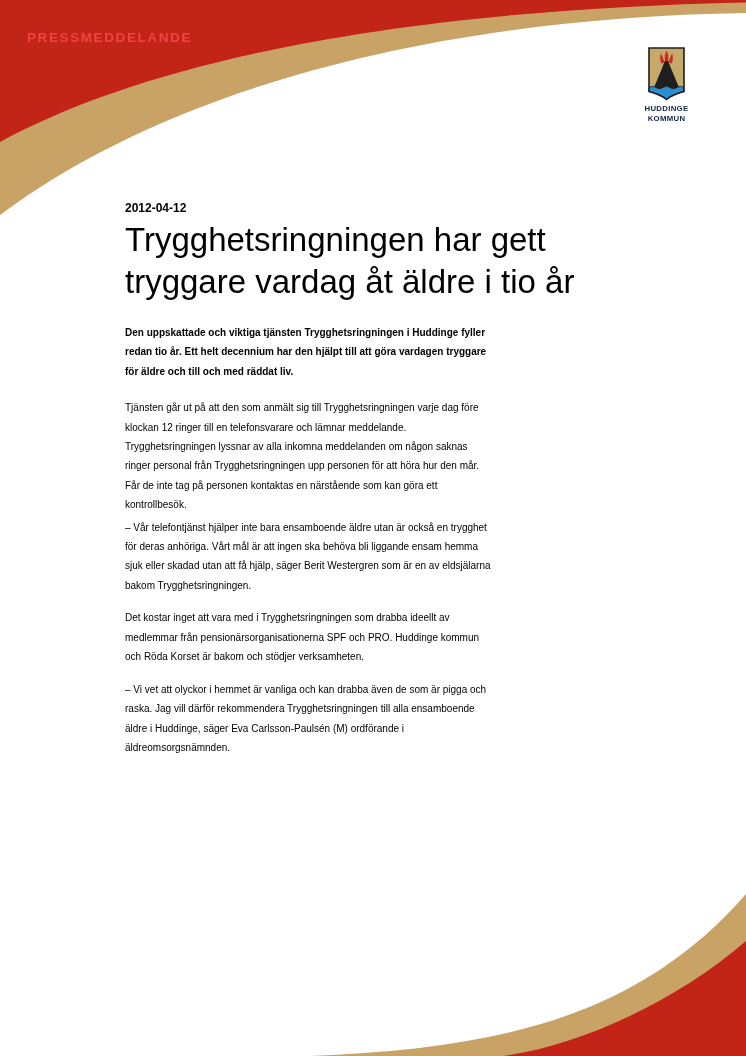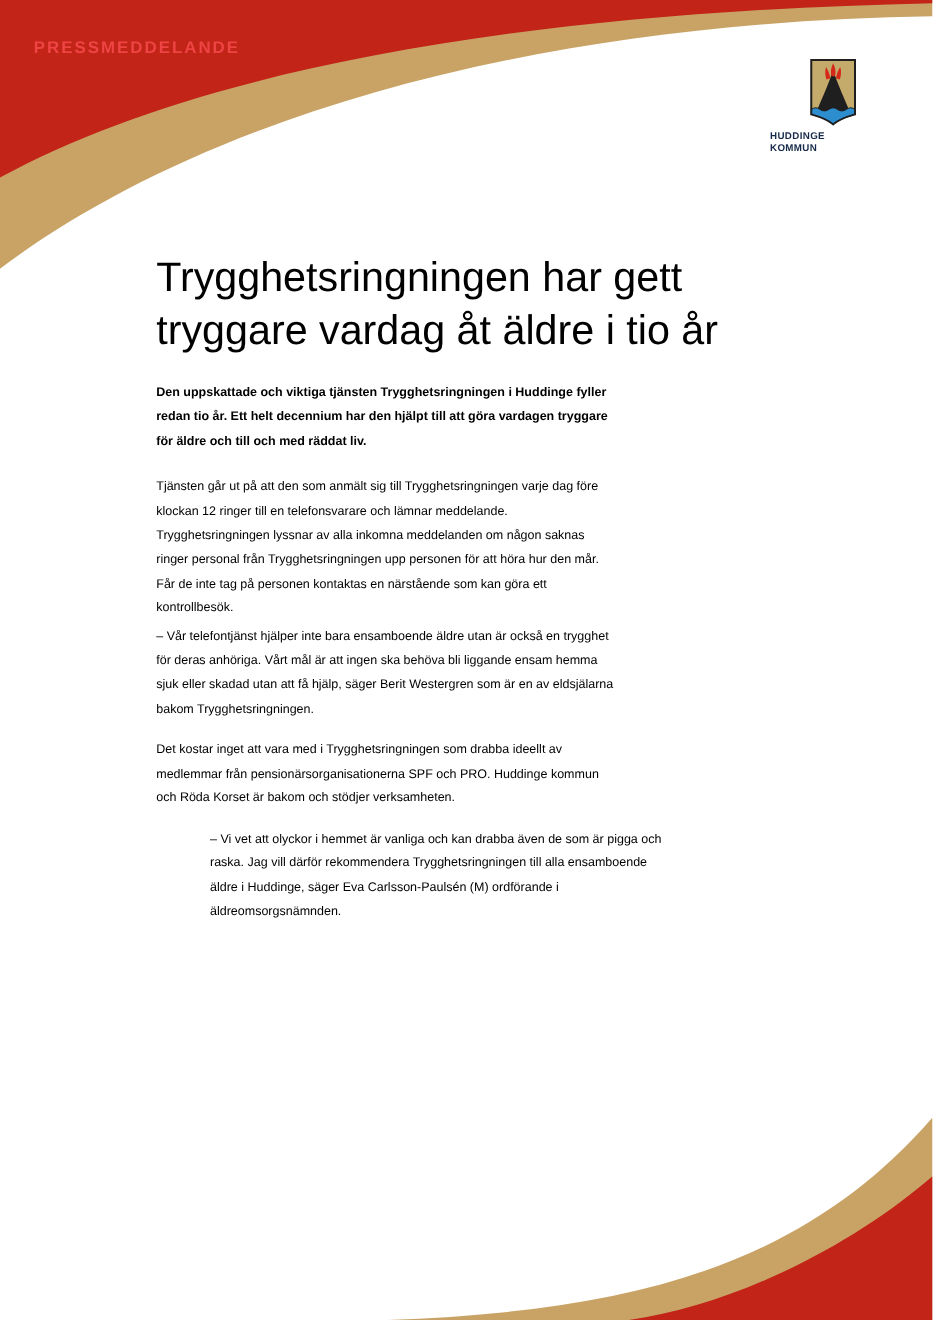--- a/index.html
+++ b/index.html
@@ -26,20 +26,21 @@
     font-weight: bold;
     letter-spacing: 1.6px;
     color: #ef4444;
   }
 
   
   .logo {
     position: absolute;
     left: 616px; top: 47px;
     width: 101px;
+    text-align: center;
   }
   .logo svg { display: block; margin: 0 auto; }
   .logo-caption {
     margin-top: 3px;
     font-size: 7.8px;
     font-weight: bold;
     line-height: 9.6px;
     letter-spacing: 0.3px;
     color: #16294a;
     white-space: pre-line;
@@ -66,21 +67,21 @@
   }
   .content p {
     font-size: 10px;
     line-height: 19.4px;
     white-space: pre-line;
   }
   .lead { font-weight: bold; margin-bottom: 17px; }
   .para-1 { margin-bottom: 3px; }
   .para-2 { margin-bottom: 13px; }
   .para-3 { margin-bottom: 13.5px; }
-  .para-4 { margin-bottom: 11px; margin-left: 43px; }
+  .para-4 { margin-bottom: 11px; }
   .contact-heading { font-weight: bold; }
 </style>
 </head>
 <body>
 
 <div class="page">
 
   <svg id="top-banner" class="banner-svg" viewBox="0 0 746 220" preserveAspectRatio="none">
     <path d="M0,0 H746 V13 C420,18 160,95 0,215 Z" fill="#c9a365"></path>
     <path d="M0,0 H746 L746,2.5 C400,10 150,60 0,142 Z" fill="#c22418"></path>
@@ -96,20 +97,21 @@
       <path d="M12.8,6.5 C11.8,10 12,13.5 13.2,16.5 L16.2,15.5 C15.6,12 14.6,9 12.8,6.5 Z" fill="#d5281b"></path>
       <path d="M24.2,6.5 C25.2,10 25,13.5 23.8,16.5 L20.8,15.5 C21.4,12 22.4,9 24.2,6.5 Z" fill="#d5281b"></path>
       <path d="M1,40.5 Q4.5,38 8,40.5 Q11.5,43 15,40.5 Q18.5,38 22,40.5 Q25.5,43 29,40.5 Q32.5,38 36,40.5 L36,44.5 C29,46.5 23,48.5 18.5,52.5 C14,48.5 8,46.5 1,44.5 Z" fill="#2d8ecf" stroke="#1f1f1f" stroke-width="0.8"></path>
       <path d="M1,1 H36 V44.5 C29,46.5 23,48.5 18.5,52.5 C14,48.5 8,46.5 1,44.5 Z" fill="none" stroke="#1f1f1f" stroke-width="1.6"></path>
     </svg>
     <div class="logo-caption">HUDDINGE
 KOMMUN</div>
   </div>
 
   <div class="content">
+    <div class="date">2012-04-12</div>
     <h1 class="title">Trygghetsringningen har gett
 tryggare vardag åt äldre i tio år</h1>
     <p class="lead">Den uppskattade och viktiga tjänsten Trygghetsringningen i Huddinge fyller
 redan tio år. Ett helt decennium har den hjälpt till att göra vardagen tryggare
 för äldre och till och med räddat liv.</p>
     <p class="para-1">Tjänsten går ut på att den som anmält sig till Trygghetsringningen varje dag före
 klockan 12 ringer till en telefonsvarare och lämnar meddelande.
 Trygghetsringningen lyssnar av alla inkomna meddelanden om någon saknas
 ringer personal från Trygghetsringningen upp personen för att höra hur den mår.
 Får de inte tag på personen kontaktas en närstående som kan göra ett

